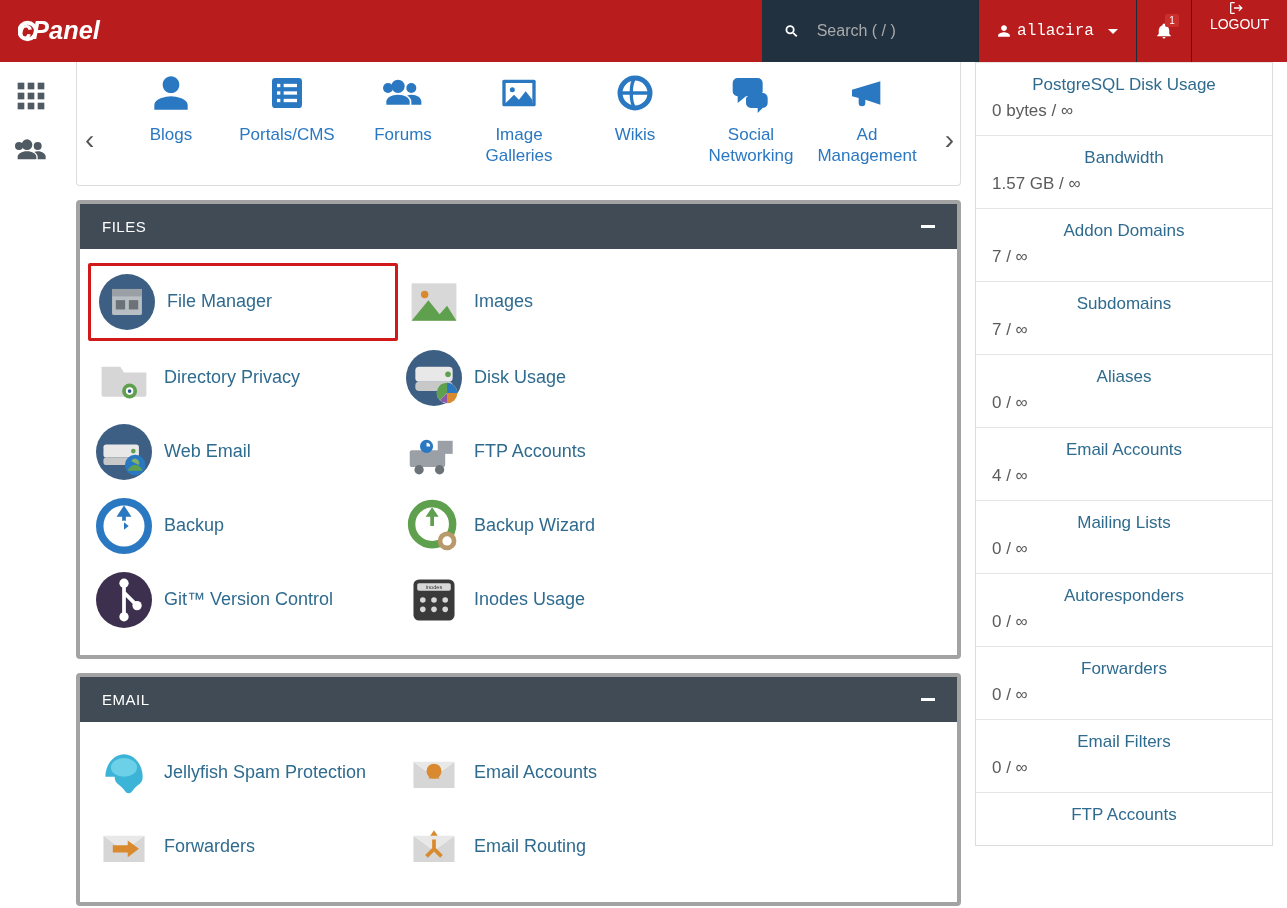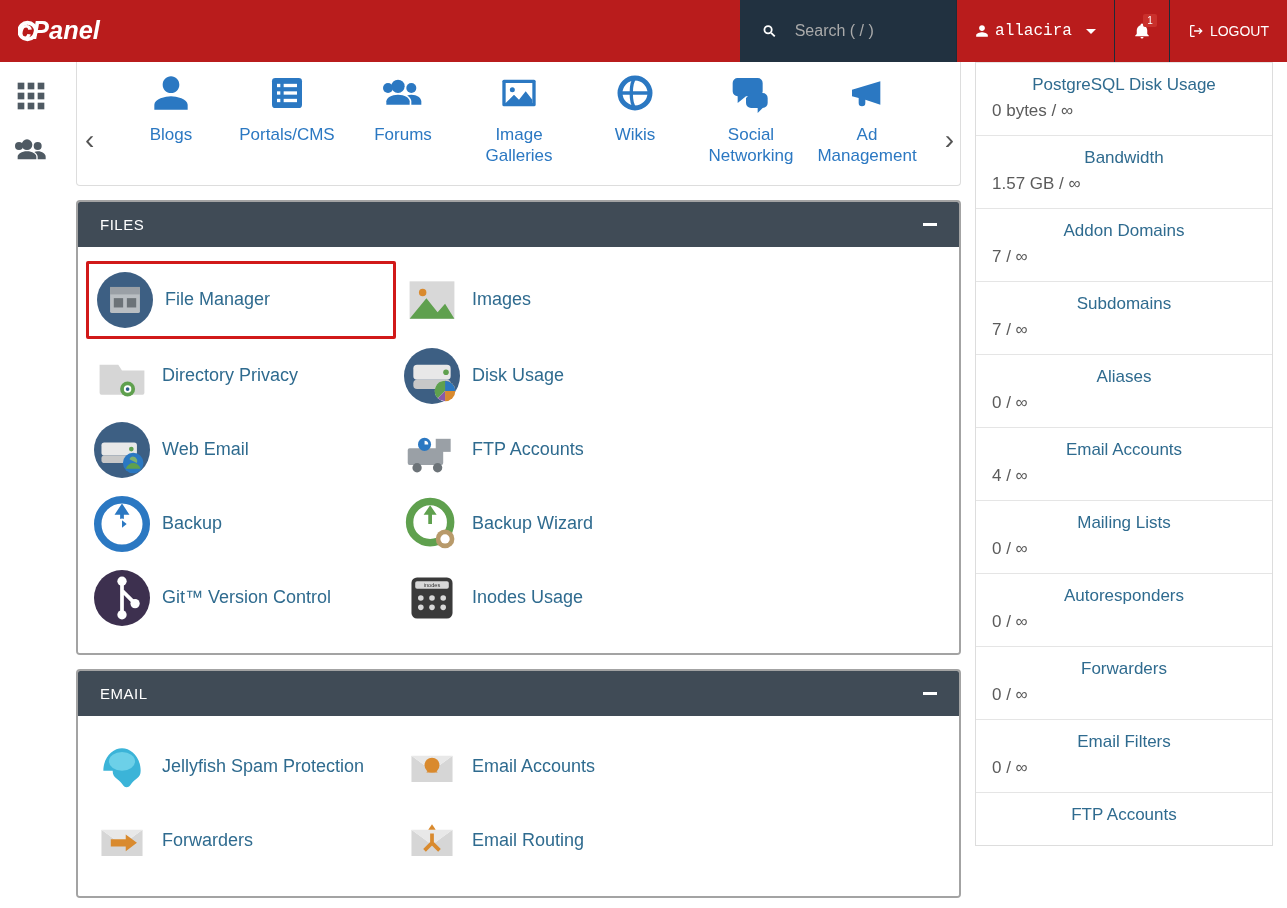--- a/index.html
+++ b/index.html
@@ -13,21 +13,21 @@
 .topbar .search { display: flex; align-items: center; background: #213140; padding: 0 22px; width: 216px; min-width: 0; }
 .topbar .search svg { width: 18px; height: 18px; fill: #e8e8e8; margin-right: 18px; }
 .topbar .search input { background: transparent; border: none; color: #ccc; font-size: 16px; outline: none; width: 100%; }
 .topbar .search input::placeholder { color: #aaa; }
 .topbar .userbtn { display: flex; align-items: center; padding: 0 18px; border-left: 1px solid #1e2b38; cursor: pointer; font-family: Liberation Mono, monospace; }
 .topbar .userbtn svg { width: 14px; height: 14px; fill: #fff; margin-right: 6px; }
 .topbar .userbtn .caret { margin-left: 14px; width: 0; height: 0; border-left: 5px solid transparent; border-right: 5px solid transparent; border-top: 5px solid #fff; }
 .topbar .notif { position: relative; display: flex; align-items: center; padding: 0 18px; border-left: 1px solid #1e2b38; cursor: pointer; }
 .topbar .notif svg { width: 18px; height: 18px; fill: #fff; }
 .topbar .notif .badge { position: absolute; top: 14px; right: 12px; background: #c9302c; color: #fff; font-size: 10px; padding: 1px 4px; border-radius: 2px; }
-.topbar .logout { display: flex; align-items: center; padding: 0 18px; border-left: 1px solid #1e2b38; cursor: pointer; font-size: 14px; }
+.topbar .logout { display: flex; align-items: center; padding: 0 18px; border-left: 1px solid #1e2b38; cursor: pointer; font-size: 14px; flex-direction: column; }
 .topbar .logout svg { width: 16px; height: 16px; fill: #fff; margin-right: 6px; }
 
 
 .leftrail { position: fixed; top: 62px; left: 0; width: 62px; display: flex; flex-direction: column; align-items: center; padding-top: 18px; gap: 22px; }
 .leftrail svg { width: 32px; height: 32px; fill: #4f5a63; cursor: pointer; }
 
 
 .content { margin-left: 62px; padding: 0 14px 40px 14px; }
 .row { display: flex; align-items: flex-start; gap: 14px; }
 .maincol { flex: 1; min-width: 0; }
@@ -37,21 +37,21 @@
 .carousel { display: flex; }
 .car-item { width: 116px; flex: 0 0 auto; text-align: center; cursor: pointer; }
 .car-item .ci-icon { height: 46px; display: flex; align-items: center; justify-content: center; }
 .car-item .ci-icon svg { width: 40px; height: 40px; fill: #2b78c2; }
 .car-item .ci-label { color: #2b78c2; font-size: 17px; margin-top: 8px; line-height: 1.25; white-space: pre-line; }
 .car-arrow { position: absolute; top: 62px; font-size: 28px; color: #555; cursor: pointer; user-select: none; }
 .car-arrow.left { left: 8px; }
 .car-arrow.right { right: 6px; }
 
 
-.panel { margin-bottom: 14px; border: 2px solid #a3a3a3; border-radius: 4px; overflow: hidden; }
+.panel { margin-bottom: 14px; border: 4px solid #a3a3a3; border-radius: 4px; overflow: hidden; }
 .panel-head { background: #404b56; color: #fff; padding: 14px 22px; font-size: 15px; letter-spacing: 0.5px; display: flex; align-items: center; justify-content: space-between; }
 .panel-head .collapse { width: 14px; height: 3px; background: #fff; cursor: pointer; }
 .panel-body { background: #fff; padding: 14px 8px 18px 8px; display: flex; flex-wrap: wrap; }
 .tool { display: flex; align-items: center; width: 310px; padding: 6px 6px; min-height: 74px; cursor: pointer; }
 .tool .ticon { width: 60px; height: 60px; flex: 0 0 auto; display: flex; align-items: center; justify-content: center; }
 .tool .tlabel { color: #2f6b8f; font-size: 18px; margin-left: 10px; }
 .highlight-red { border: 3px solid #d11919; border-radius: 2px; }
 
 
 .stats { width: 298px; flex: 0 0 auto; border: 1px solid #ddd; border-top: none; }

